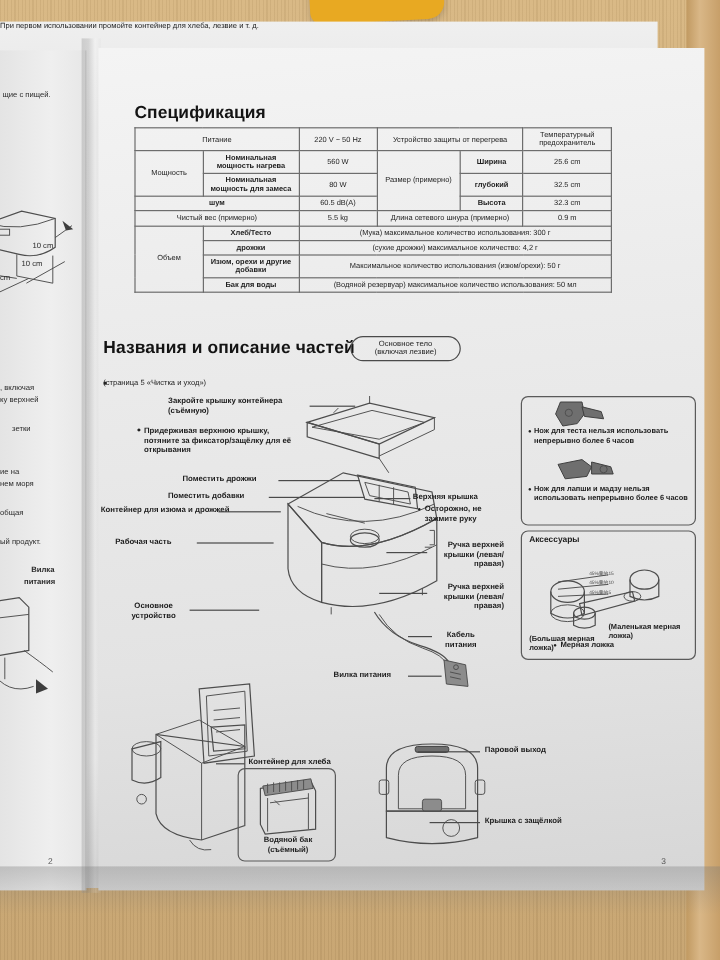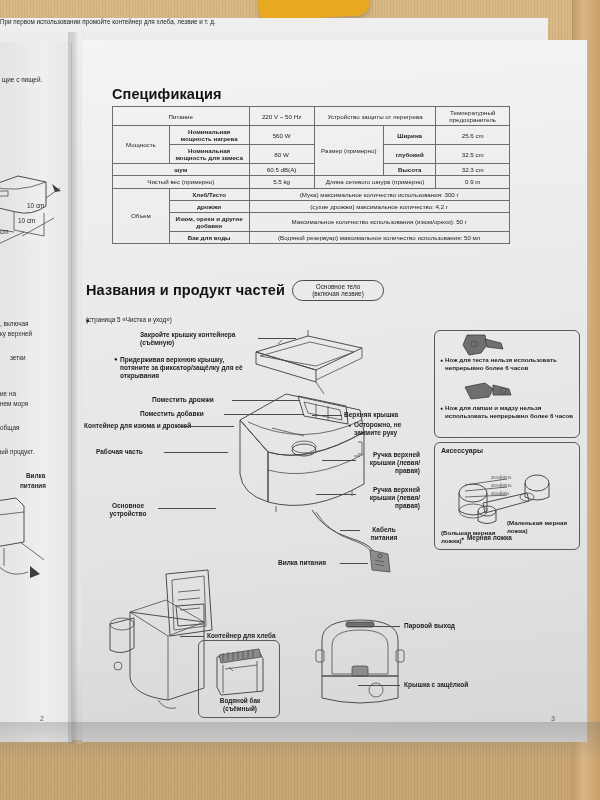--- a/index.html
+++ b/index.html
@@ -208,21 +208,21 @@
         <td colspan="4">Максимальное количество использования (изюм/орехи): 50 г</td>
       </tr>
       <tr>
         <td class="b">Бак для воды</td>
         <td colspan="4">(Водяной резервуар) максимальное количество использования: 50 мл</td>
       </tr>
     </tbody>
       </table>
   </div>
 
-  <div class="h2" style="left:86px; top:264px;">Названия и продукт частей</div>
+  <div class="h2" style="left:86px; top:264px;">Названия и описание частей</div>
 
   <div class="pill" style="left:292px; top:262px; width:92px;">
     <span>Основное тело</span><br>
     <span>(включая лезвие)</span>
   </div>
 
   <div style="position:absolute; left:86px; top:290px; width:14px;">
     <span style="font-size:5px; color:#222;">■</span>
   </div>
   <div class="note" style="left:92px; top:289px; width:300px;">При первом использовании промойте контейнер для хлеба, лезвие и т. д.</div>

